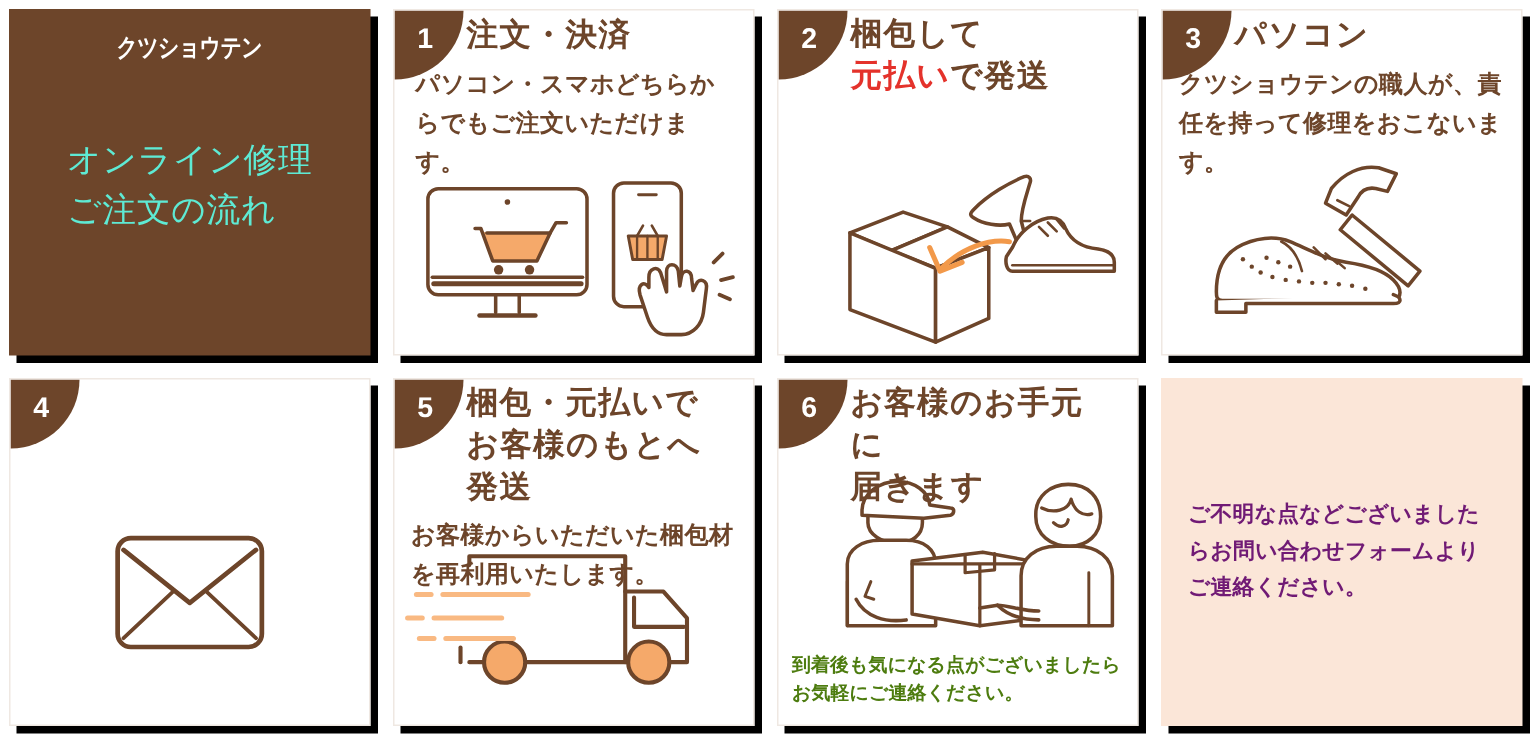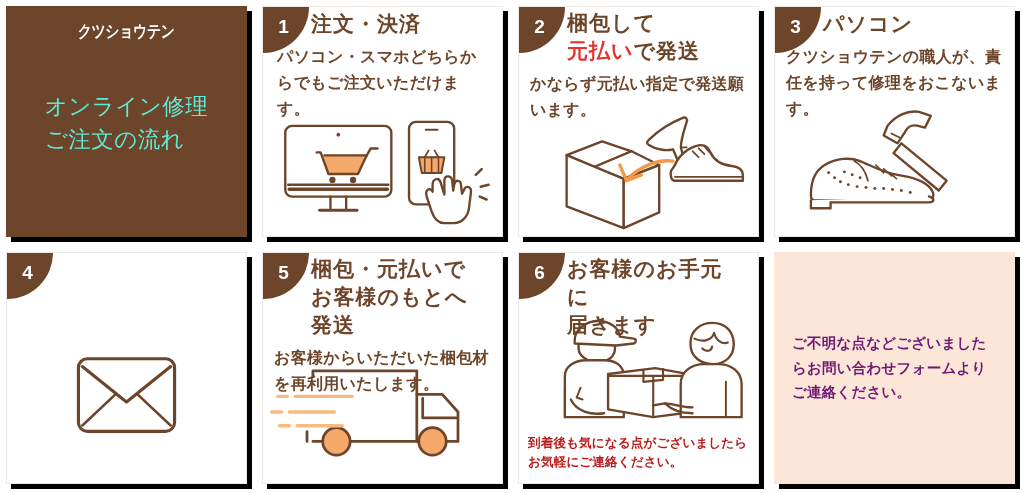--- a/index.html
+++ b/index.html
@@ -123,21 +123,21 @@
     line-height: 1.62;
     letter-spacing: 0.3px;
   }
   .step-body.wide { margin-left: 11px; margin-right: 9px; }
 
   .step-foot {
     position: absolute;
     left: 9px;
     right: 6px;
     bottom: 10px;
-    color: #b91c1c;
+    color: #4d7c0f;
     font-size: 12.6px;
     font-weight: bold;
     line-height: 1.55;
     letter-spacing: 0.1px;
   }
 
   
   .art {
     position: absolute;
     left: 0;
@@ -204,21 +204,20 @@
     </div>
   </div>
 
   <div class="cell">
     <div class="panel">
       <div class="badge">2</div>
       <div class="step-head two-line">
         <div>梱包して</div>
         <div><span class="hl">元払い</span><span>で発送</span></div>
       </div>
-      <div class="step-body wide">かならず元払い指定で発送願います。</div>
       <div class="art a2">
         <svg viewBox="0 0 230 130" fill="none" stroke="#6d452a" stroke-width="2.4" stroke-linecap="round" stroke-linejoin="round">
 
           <path d="M126 36 C136 26 150 18 160 14 C163 13 165 15 164 18 C161 28 158 36 158 44
                    L162 60 L156 60 L150 46 C143 48 132 46 126 42 C123 40 123 39 126 36 Z" fill="#ffffff"></path>
           <path d="M158 44 L164 44" stroke-width="1.8"></path>
 
           <path d="M152 62 C156 52 166 44 176 42 C182 41 186 44 188 49 C192 58 200 62 210 63
                    C217 64 221 67 221 72 L221 78 L152 78 C148 78 147 72 148 68 Z" fill="#ffffff"></path>
           <path d="M170 48 L176 54 M176 45 L182 51 M182 43 L187 49" stroke-width="1.8"></path>

